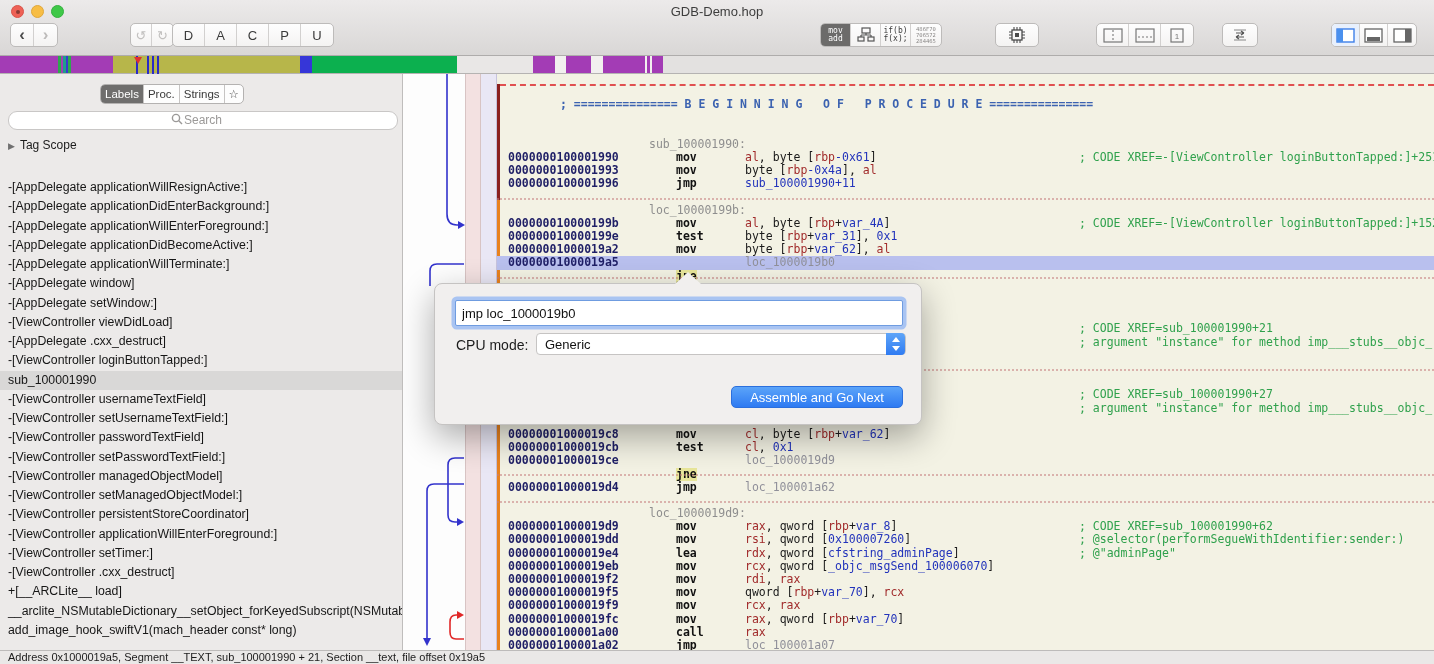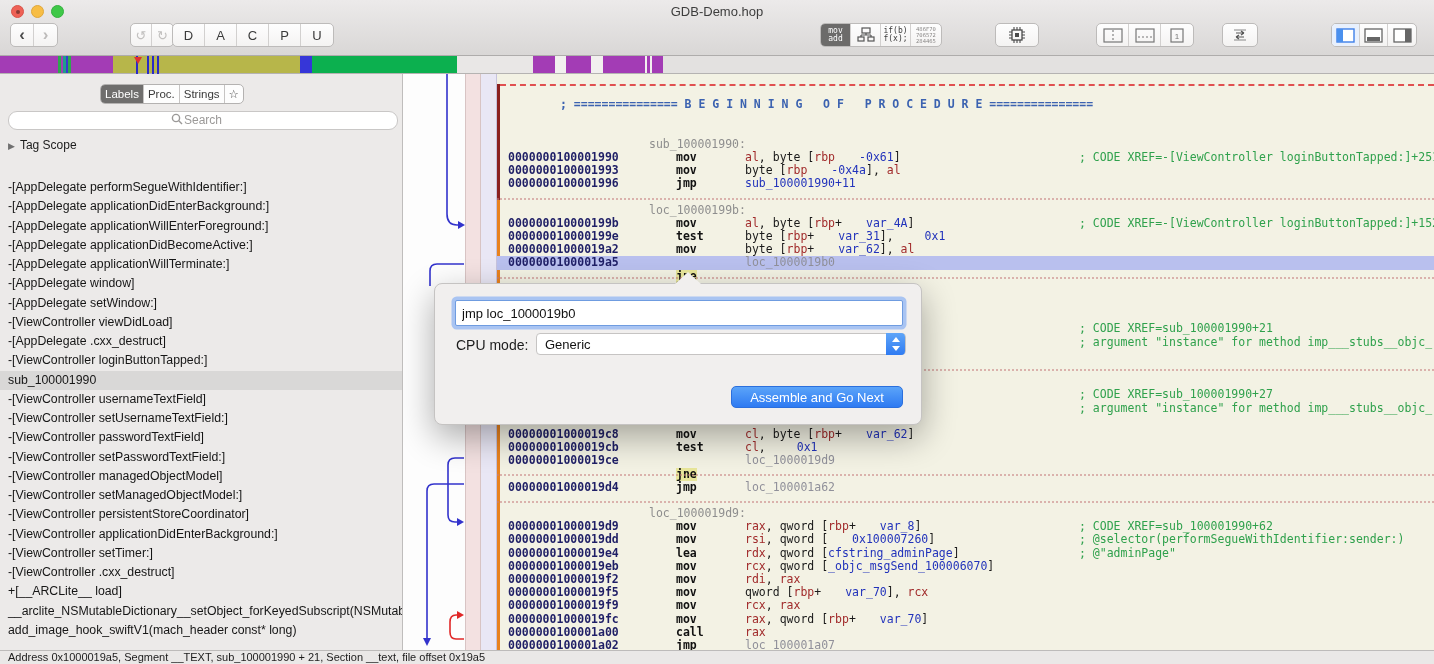--- a/index.html
+++ b/index.html
@@ -81,21 +81,21 @@
   .aline span { position:absolute; white-space:pre; line-height:13.2px; }
   .aline.sel { background:#b9c0ee; }
   .aline.sep::before { content:""; position:absolute; left:0; right:0; top:7px; border-top:2px dotted rgba(197,125,125,.55); }
   .a-addr { left:11px; color:#1f1f66; font-weight:bold; }
   .a-mn   { left:179px; color:#111; font-weight:bold; }
   .a-mn.hl { background:#e8e69a;margin-top:14px; }
   .a-ops  { left:248px; }
   .a-cmt  { left:553px; color:#2fa14c;margin-left:29px; }
   .a-lbl  { left:152px; color:#8e8e8e; }
   .a-banner { left:63px; color:#3b62b0; font-weight:bold; }
-  .op-p { color:#1a1a1a; } .op-r { color:#a12b2b; } .op-n { color:#2233bb;margin-left:24px; }
+  .op-p { color:#1a1a1a; } .op-r { color:#a12b2b; } .op-n { color:#2233bb; }
   .op-b { color:#2233bb; } .op-g { color:#90909a; }
 
   
   #popover { position:absolute; left:31px; top:209px; width:488px; height:142px; background:#f1efee;
     border:1px solid #c5c3c2; border-radius:8px; box-shadow:0 12px 34px rgba(0,0,0,.33); z-index:5; }
   #pop-arrow { position:absolute; left:240px; top:-12px; width:0; height:0;
     border-left:13px solid transparent; border-right:13px solid transparent; border-bottom:12px solid #f1efee; }
   #asm-input { position:absolute; left:20px; top:16px; width:448px; height:26px; background:#fff;
     border:1px solid #6f9ce0; border-radius:2px; box-shadow:0 0 0 3.5px rgba(110,160,245,.55);
     font-family:"Liberation Sans",sans-serif; font-size:13px; color:#111; padding:0 6px; outline:none; }
@@ -264,39 +264,39 @@
       <input id="search" placeholder="Search" style="">
       <svg id="searchicon" width="12" height="12" viewBox="0 0 12 12">
         <circle cx="5" cy="5" r="3.6" fill="none" stroke="#9b9998" stroke-width="1.4"></circle>
         <path d="M7.8,7.8 L11,11" stroke="#9b9998" stroke-width="1.4"></path>
       </svg>
     </div>
     <div id="tagscope">
       <span class="tri">▶</span><span>Tag Scope</span>
     </div>
     <div id="lblist">
-        <div class="lrow">-[AppDelegate performSegueWithIdentifier:]</div>
+        <div class="lrow">-[AppDelegate applicationWillResignActive:]</div>
         <div class="lrow">-[AppDelegate applicationDidEnterBackground:]</div>
         <div class="lrow">-[AppDelegate applicationWillEnterForeground:]</div>
         <div class="lrow">-[AppDelegate applicationDidBecomeActive:]</div>
         <div class="lrow">-[AppDelegate applicationWillTerminate:]</div>
         <div class="lrow">-[AppDelegate window]</div>
         <div class="lrow">-[AppDelegate setWindow:]</div>
         <div class="lrow">-[ViewController viewDidLoad]</div>
         <div class="lrow">-[AppDelegate .cxx_destruct]</div>
         <div class="lrow">-[ViewController loginButtonTapped:]</div>
         <div class="lrow sel">sub_100001990</div>
         <div class="lrow">-[ViewController usernameTextField]</div>
         <div class="lrow">-[ViewController setUsernameTextField:]</div>
         <div class="lrow">-[ViewController passwordTextField]</div>
         <div class="lrow">-[ViewController setPasswordTextField:]</div>
         <div class="lrow">-[ViewController managedObjectModel]</div>
         <div class="lrow">-[ViewController setManagedObjectModel:]</div>
         <div class="lrow">-[ViewController persistentStoreCoordinator]</div>
-        <div class="lrow">-[ViewController applicationDidEnterBackground:]</div>
+        <div class="lrow">-[ViewController applicationWillEnterForeground:]</div>
         <div class="lrow">-[ViewController setTimer:]</div>
         <div class="lrow">-[ViewController .cxx_destruct]</div>
         <div class="lrow">+[__ARCLite__ load]</div>
         <div class="lrow">__arclite_NSMutableDictionary__setObject_forKeyedSubscript(NSMutabl...</div>
         <div class="lrow">add_image_hook_swiftV1(mach_header const* long)</div>
       </div>
   </div>
 
   <div id="disasm">
     <div id="gutter">

